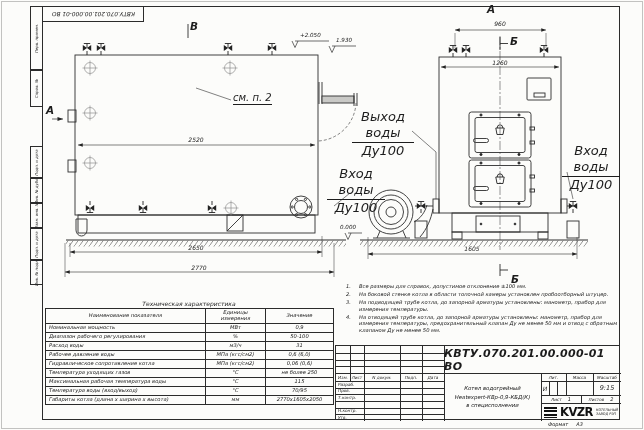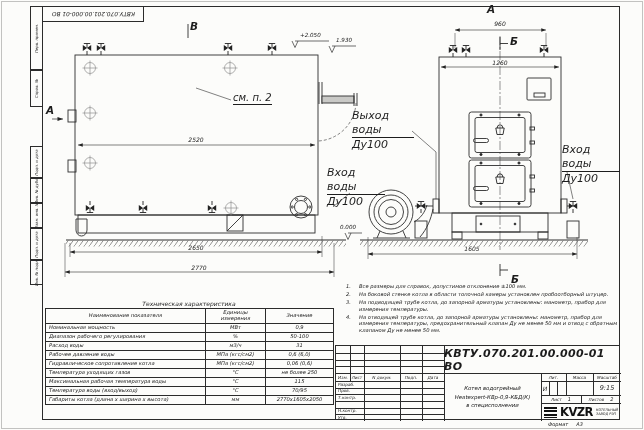--- a/index.html
+++ b/index.html
@@ -6,21 +6,21 @@
   #sheet{position:relative;width:644px;height:430px;background:#fcfcfa;overflow:hidden;
          font-family:"DejaVu Sans",sans-serif;}
   .outer{position:absolute;inset:1px;border:1px solid #c2c2c0;}
   .frame{position:absolute;left:42px;top:6px;width:578px;height:414px;border:1.4px solid #2b2b2b;box-sizing:border-box;}
   svg{position:absolute;left:0;top:0;}
   .lbl{position:absolute;font-style:italic;color:#1d1d1d;white-space:nowrap;}
   .dim{font-size:6px;transform:translateX(-50%);}
   .letter{font-size:10.5px;font-weight:bold;}
   .elev{font-size:5.6px;}
   .callout{font-size:10px;border-bottom:0.9px solid #1d1d1d;padding-bottom:1px;}
-  .port{position:absolute;text-align:left;font-style:italic;color:#1d1d1d;font-size:11px;line-height:1.25;}
+  .port{position:absolute;text-align:center;font-style:italic;color:#1d1d1d;font-size:13px;line-height:1.25;}
   .port .u{border-bottom:0.9px solid #1d1d1d;display:block;}
   .vcell{position:absolute;left:30px;width:12.5px;border:1px solid #2b2b2b;box-sizing:border-box;
          display:flex;align-items:center;justify-content:center;background:#fcfcfa;}
   .vcell span{transform:rotate(-90deg);font-size:3.9px;font-style:italic;white-space:nowrap;color:#222;}
   #stamp{position:absolute;left:42px;top:6px;width:102px;height:16px;border:1.3px solid #2b2b2b;box-sizing:border-box;
          display:flex;align-items:center;justify-content:center;background:#fcfcfa;}
   #stamp span{transform:rotate(180deg);font-size:5.8px;font-style:italic;white-space:nowrap;color:#222;}
   #spec-title{position:absolute;left:45px;top:300px;width:288px;text-align:center;font-size:6px;font-style:italic;color:#1b1b1b;}
   #spec{position:absolute;left:45px;top:308px;width:288px;border-collapse:collapse;table-layout:fixed;background:#fcfcfa;}
   #spec td,#spec th{border:1px solid #2b2b2b;font-style:italic;font-weight:normal;font-size:5.2px;

